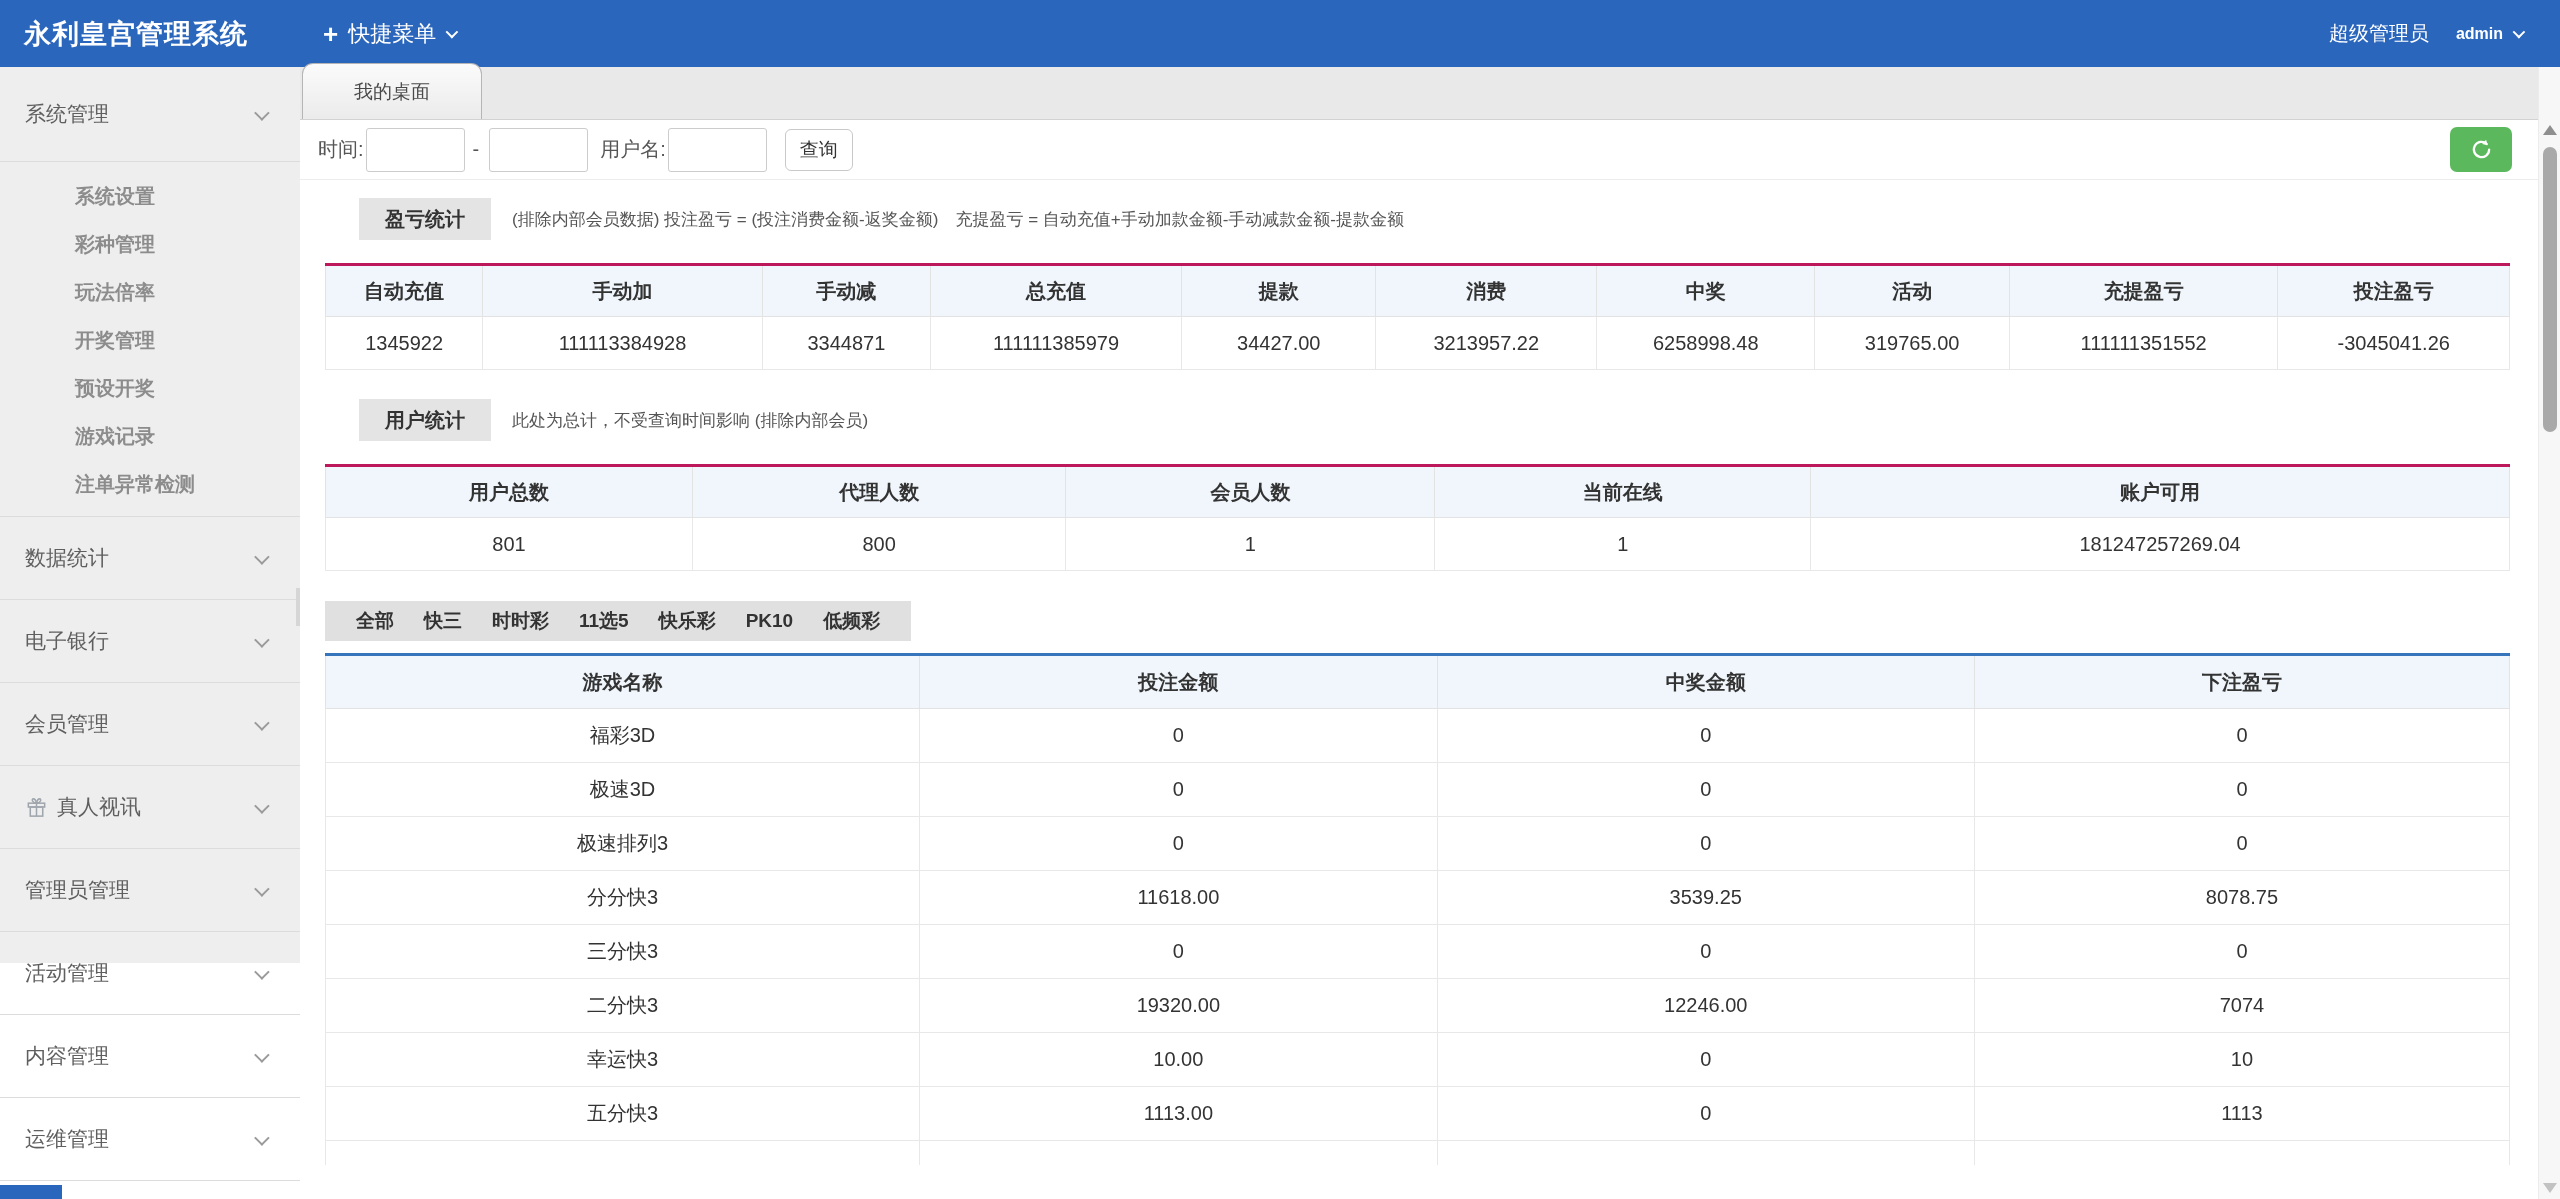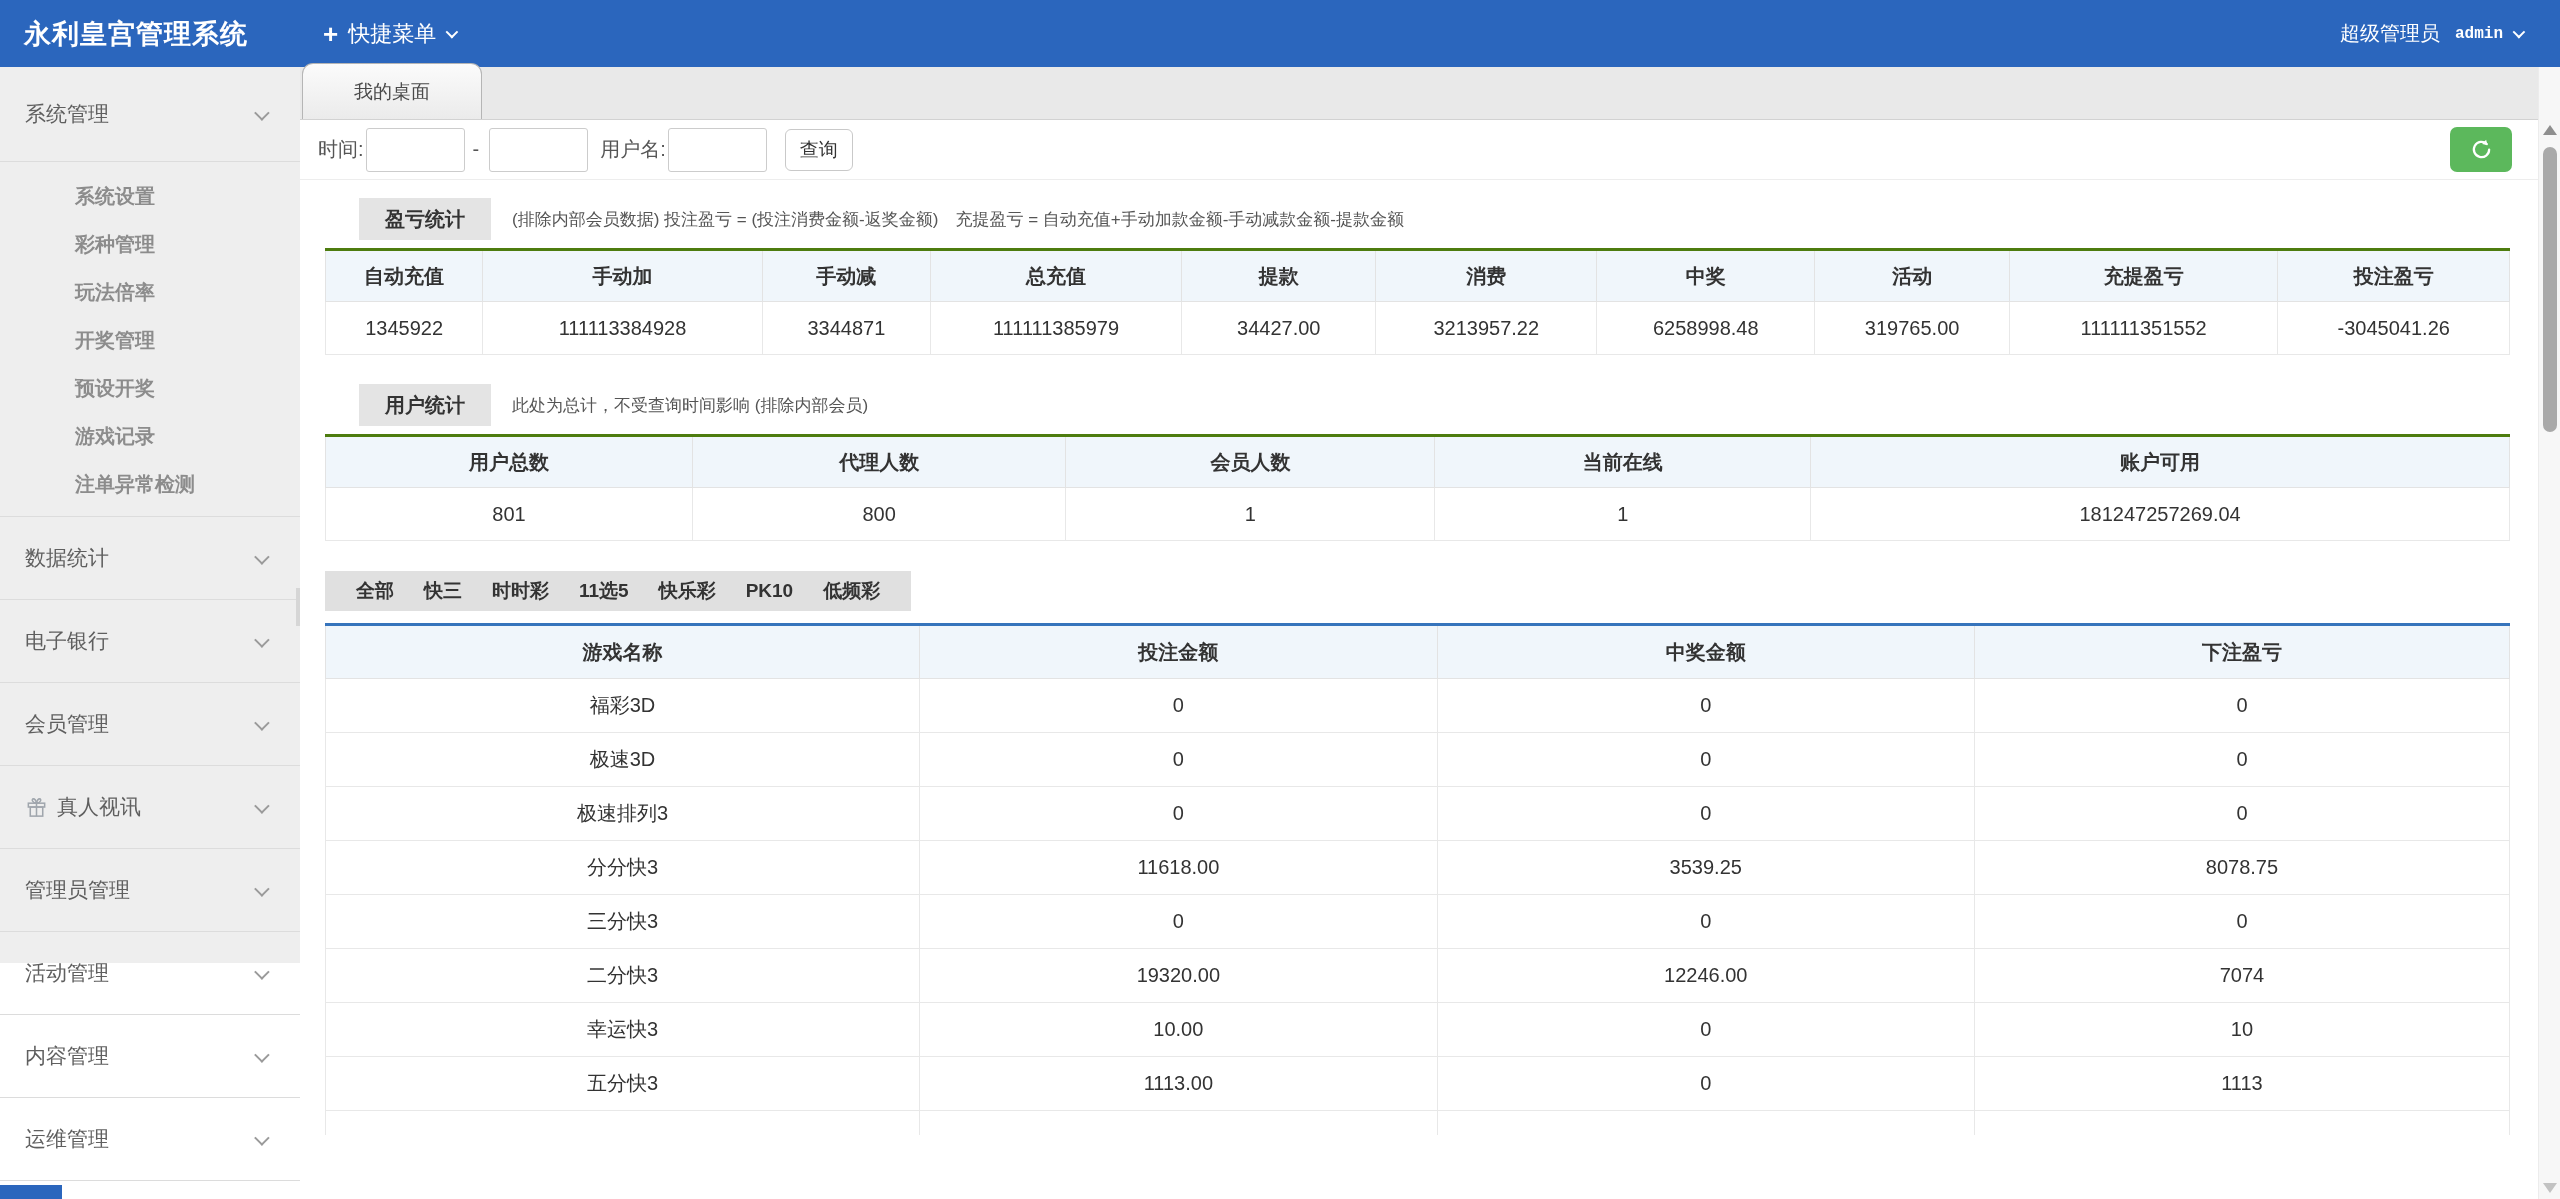--- a/index.html
+++ b/index.html
@@ -8,21 +8,21 @@
     position: relative; width: 2560px; height: 1199px; overflow: hidden;
     font-family: "Liberation Sans", "DejaVu Sans", sans-serif; color:#333; background:#fff;
   }
   
   .topbar { position:absolute; left:0; top:0; width:2560px; height:67px; background:#2b66bd; display:flex; align-items:center; }
   .brand { margin-left:24px; color:#fff; font-size:27px; font-weight:bold; letter-spacing:1px; }
   .quickmenu { margin-left:75px; color:#fff; font-size:22px; display:flex; align-items:center; gap:10px; cursor:pointer; }
   .plus-ico { font-size:26px; font-weight:bold; line-height:1; }
   .chev { display:inline-block; width:11px; height:11px; border-right:2px solid currentColor; border-bottom:2px solid currentColor; transform:rotate(45deg) translateY(-2px); }
   .chev.small { width:9px; height:9px; }
-  .topbar-right { margin-left:auto; margin-right:38px; color:#fff; display:flex; align-items:center; gap:15px;font-family:Liberation Mono, monospace; }
+  .topbar-right { margin-left:auto; margin-right:38px; color:#fff; display:flex; align-items:center; gap:27px; }
   .role { font-size:20px; }
   .user { font-size:16px; font-weight:bold; display:flex; align-items:center; gap:10px; cursor:pointer; }
   
   .sidebar { position:absolute; left:0; top:67px; width:300px; height:896px; background:#eeeeee; }
   .side-item { position:relative; display:flex; align-items:center; height:83px; border-bottom:1px solid #dcdcdc; padding-left:25px; color:#5f5f5f; font-size:21px; cursor:pointer; }
   .side-item.first { height:95px; }
   .side-item .chev { position:absolute; right:34px; color:#9a9a9a; }
   .side-item .g-ico { margin-right:9px; display:inline-flex; }
   .submenu { padding:10px 0 8px 0; border-bottom:0; }
   .submenu-item { height:48px; line-height:48px; padding-left:75px; font-size:20px; font-weight:bold; color:#8c8c8c; cursor:pointer; }
@@ -37,21 +37,21 @@
   .lbl { font-size:20px; color:#555; }
   .inp { width:99px; height:44px; border:1px solid #cccccc; border-radius:3px; background:#fff; margin-left:2px; outline:none; font-size:18px; padding:0 8px; }
   .dash { margin:0 8px; color:#555; font-size:20px; }
   .btn-query { width:68px; height:42px; margin-left:18px; background:#fff; border:1px solid #c9c9c9; border-radius:6px; font-size:19px; color:#333; cursor:pointer; font-family:inherit; }
   .btn-refresh { margin-left:auto; margin-right:26px; width:62px; height:45px; background:#5cb85c; border:none; border-radius:7px; display:flex; align-items:center; justify-content:center; cursor:pointer; }
   .sections { padding:18px 28px 0 25px; }
   .sec-head { display:flex; align-items:center; margin-top:0; }
   .sec-head.gap-top { margin-top:29px; }
   .sec-title { display:inline-block; padding:0 26px; height:42px; line-height:42px; background:#e4e4e4; font-size:20px; font-weight:bold; color:#333;margin-left:34px; }
   .sec-sub { margin-left:21px; font-size:17px; color:#555; }
-  table.stat { width:100%; border-collapse:collapse; margin-top:8px; border-top:3px solid #4d7c0f; border-left:1px solid #e3e3e3; border-right:1px solid #e3e3e3; }
+  table.stat { width:100%; border-collapse:collapse; margin-top:23px; border-top:3px solid #be185d; border-left:1px solid #e3e3e3; border-right:1px solid #e3e3e3; }
   table.stat th { height:52px; background:#f0f6fb; font-size:20px; font-weight:bold; color:#333; border:1px solid #e3e3e3; border-top:none; text-align:center; }
   table.stat td { height:53px; background:#fff; font-size:20px; color:#333; border:1px solid #e8e8e8; text-align:center; }
   .gametabs { display:inline-flex; align-items:center; height:40px; background:#e0e0e0; margin-top:30px; padding:4px 16px; }
   .gametab { padding:0 15px; font-size:19px; font-weight:bold; color:#333; line-height:40px; cursor:pointer; }
   table.game { width:100%; border-collapse:collapse; margin-top:12px; border-top:3px solid #3674bc; border-left:1px solid #e3e3e3; border-right:1px solid #e3e3e3; }
   table.game th { height:54px; background:#f0f6fb; font-size:20px; font-weight:bold; color:#333; border:1px solid #e3e3e3; border-top:none; text-align:center; }
   table.game td { height:54px; background:#fff; font-size:20px; color:#333; border:1px solid #e8e8e8; text-align:center; }
   table.game tr.partial td { height:24px; border-bottom:none; }
   
   .scrollbar { position:absolute; left:2538px; top:67px; width:22px; height:1132px; background:#f7f7f7; border-left:1px solid #ececec; }

